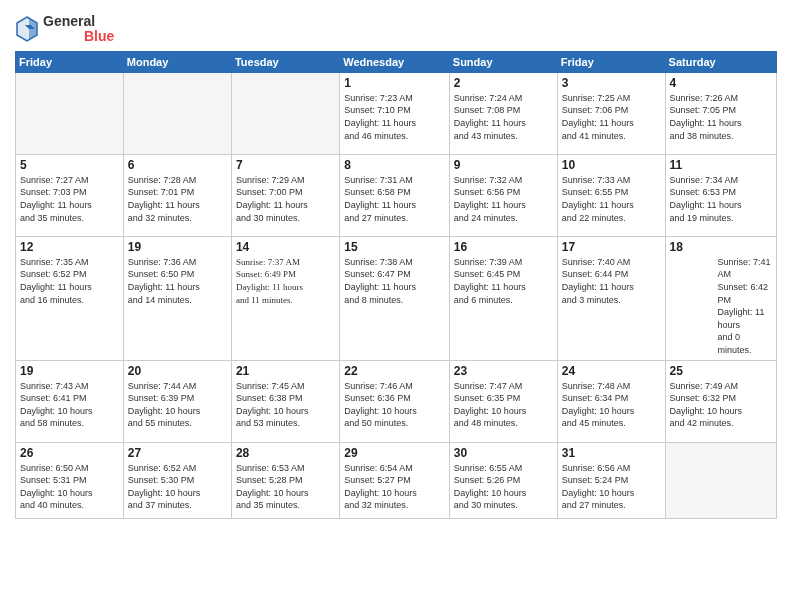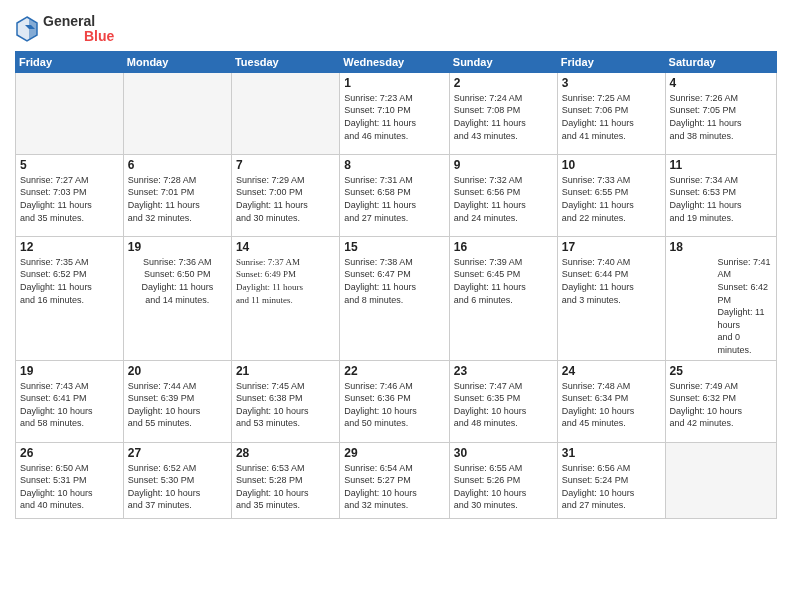--- a/index.html
+++ b/index.html
@@ -215,21 +215,21 @@
         <tr>
           <td>
             <span class="day-num">12</span>
             <div class="day-info" style="white-space: pre-line;">Sunrise: 7:35 AM
 Sunset: 6:52 PM
 Daylight: 11 hours
 and 16 minutes.</div>
           </td>
           <td>
             <span class="day-num">19</span>
-            <div class="day-info" style="white-space: pre-line; text-align: center;">Sunrise: 7:36 AM
+            <div class="day-info" style="white-space: pre-line;">Sunrise: 7:36 AM
 Sunset: 6:50 PM
 Daylight: 11 hours
 and 14 minutes.</div>
           </td>
           <td>
             <span class="day-num">14</span>
             <div class="day-info" style="white-space: pre-line; font-family: Liberation Serif, serif;">Sunrise: 7:37 AM
 Sunset: 6:49 PM
 Daylight: 11 hours
 and 11 minutes.</div>

